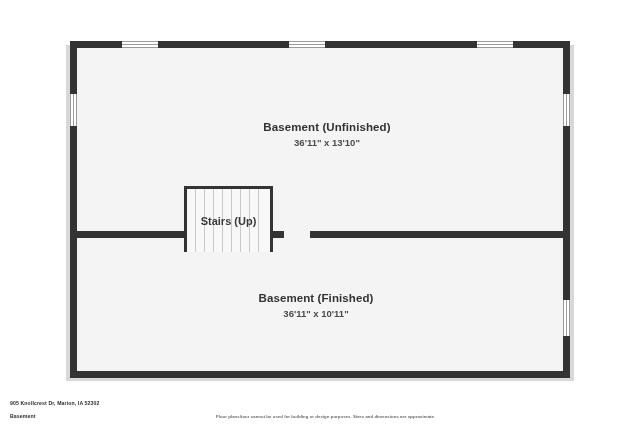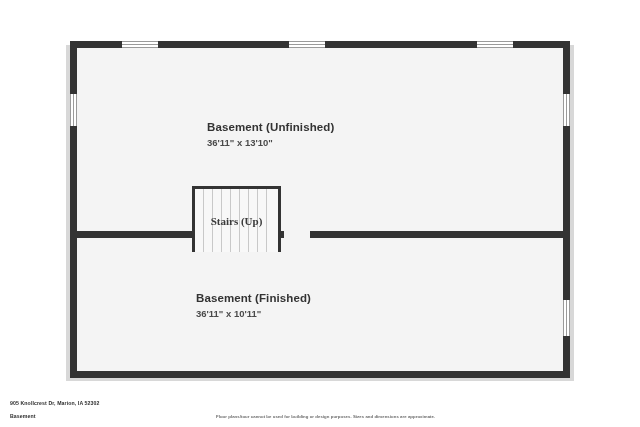--- a/index.html
+++ b/index.html
@@ -117,20 +117,21 @@
     text-align: center;
     font-size: 11px;
     font-weight: bold;
     color: #3a3a3a;
     white-space: nowrap;
   }
 
   
   .room-label {
     position: absolute;
+    text-align: center;
     white-space: nowrap;
   }
   .room-label .name {
     display: block;
     font-size: 11.5px;
     font-weight: bold;
     color: #333333;
     letter-spacing: .1px;
   }
   .room-label .dims {
@@ -204,21 +205,21 @@
     <div class="window-h" style="left:122px; top:41px; width:36px; height:7px;"></div>
     <div class="window-h" style="left:289px; top:41px; width:36px; height:7px;"></div>
     <div class="window-h" style="left:477px; top:41px; width:36px; height:7px;"></div>
 
     <div class="window-v" style="left:70px; top:94px; width:7px; height:32px;"></div>
 
     <div class="window-v" style="left:563px; top:94px; width:7px; height:32px;"></div>
 
     <div class="window-v" style="left:563px; top:300px; width:7px; height:36px;"></div>
 
-    <div class="stairs-box" style="left:192px; top:186px; width:89px; height:66px;font-family:Liberation Serif, serif;">
+    <div class="stairs-box" style="left:184px; top:186px; width:89px; height:66px;">
       <div class="stairs-treads">
         <div class="tread" style="left:8px;"></div>
         <div class="tread" style="left:17px;"></div>
         <div class="tread" style="left:26px;"></div>
         <div class="tread" style="left:35px;"></div>
         <div class="tread" style="left:44px;"></div>
         <div class="tread" style="left:53px;"></div>
         <div class="tread" style="left:62px;"></div>
         <div class="tread" style="left:71px;"></div>
       </div>

